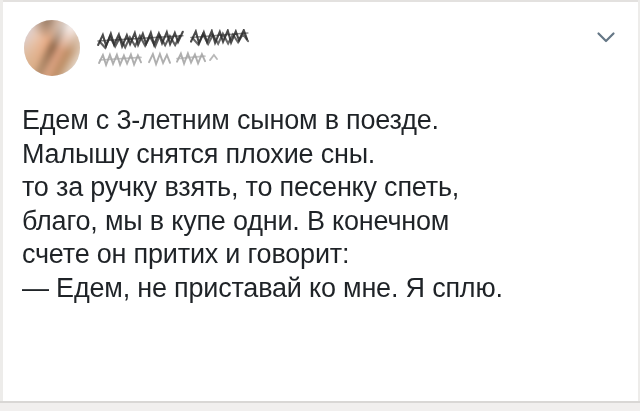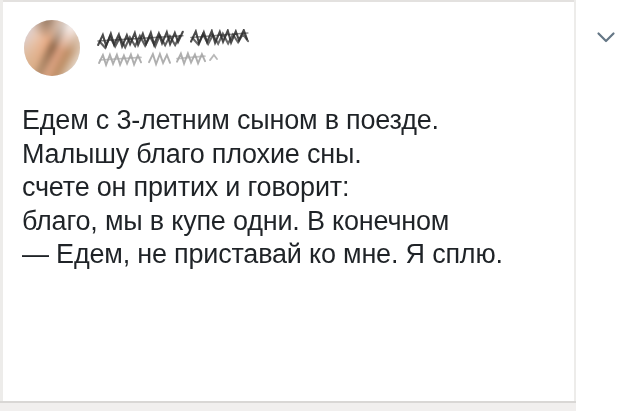--- a/index.html
+++ b/index.html
@@ -6,21 +6,21 @@
     margin: 0;
     padding: 0;
     width: 640px;
     height: 411px;
     overflow: hidden;
     background: #ffffff;
     font-family: "Liberation Sans", "DejaVu Sans", sans-serif;
   }
   .stage {
     position: relative;
-    width: 576px;
+    width: 640px;
     height: 411px;
     background: #ffffff;
   }
   
   .frame-top    { position:absolute; top:0; left:0; right:0; height:2px; background:#e3e1df; }
   .frame-left   { position:absolute; top:0; left:0; bottom:0; width:3px; background:#edecea; }
   .frame-right  { position:absolute; top:0; right:0; bottom:0; width:2px; background:#edecea; }
   .frame-bline  { position:absolute; left:0; right:0; top:401px; height:2px; background:#d9d7d5; }
   .frame-bottom { position:absolute; left:0; right:0; top:403px; bottom:0; background:#f1efee; }
 
@@ -119,19 +119,20 @@
       </g>
     </svg>
   </div>
 
   <svg class="chevron" width="20" height="14" viewBox="0 0 20 14">
     <polyline points="2.5,2.5 10,10 17.5,2.5" fill="none" stroke="#657786" stroke-width="2.2" stroke-linecap="round" stroke-linejoin="round"></polyline>
   </svg>
 
   <div class="tweet-text">
     <div class="tweet-line">Едем с 3-летним сыном в поезде.</div>
-    <div class="tweet-line">Малышу благо плохие сны.</div>
+    <div class="tweet-line">Малышу снятся плохие сны.</div>
+    <div class="tweet-line">то за ручку взять, то песенку спеть,</div>
+    <div class="tweet-line">благо, мы в купе одни. В конечном</div>
     <div class="tweet-line">счете он притих и говорит:</div>
-    <div class="tweet-line">благо, мы в купе одни. В конечном</div>
     <div class="tweet-line">— Едем, не приставай ко мне. Я сплю.</div>
   </div>
 
 </div>
 
 </body></html>

